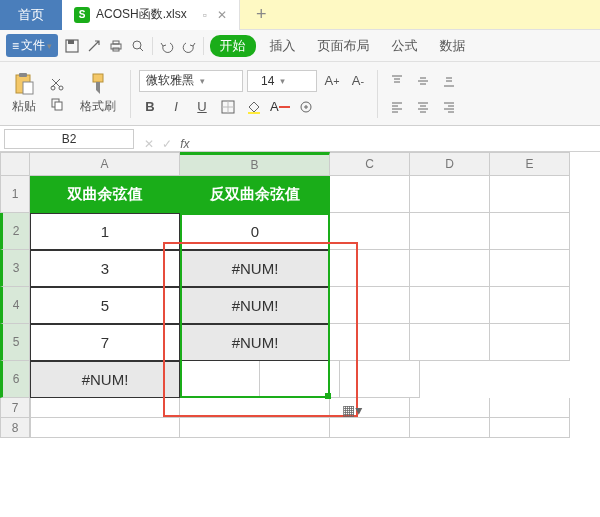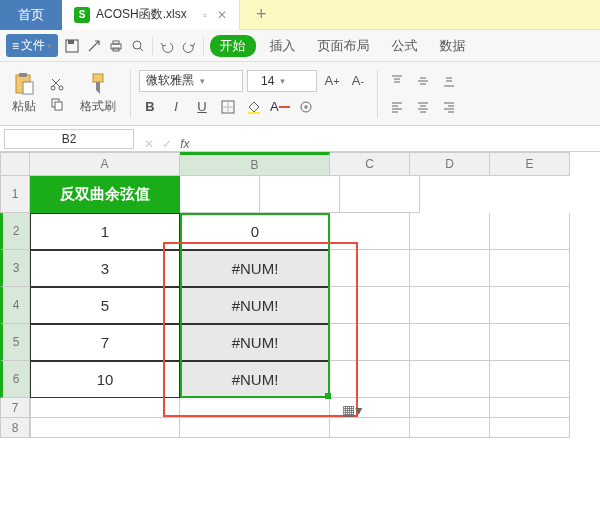--- a/index.html
+++ b/index.html
@@ -265,20 +265,21 @@
   </div>
   <div class="grid">
     <div class="colheads">
       <div class="colhead cA">A</div>
       <div class="colhead cB sel">B</div>
       <div class="colhead cC">C</div>
       <div class="colhead cD">D</div>
       <div class="colhead cE">E</div>
     </div>
     <div class="datarow">
+      <div class="cell cA header">双曲余弦值</div>
       <div class="cell cB header">反双曲余弦值</div>
       <div class="cell cC"></div>
       <div class="cell cD"></div>
       <div class="cell cE"></div>
     </div>
     <div class="datarow">
       <div class="cell cA bordered">1</div>
       <div class="cell cB bordered">0</div>
       <div class="cell cC"></div>
       <div class="cell cD"></div>
@@ -299,21 +300,20 @@
       <div class="cell cE"></div>
     </div>
     <div class="datarow">
       <div class="cell cA bordered">7</div>
       <div class="cell cB bordered selcell">#NUM!</div>
       <div class="cell cC"></div>
       <div class="cell cD"></div>
       <div class="cell cE"></div>
     </div>
     <div class="datarow">
-      <div class="cell cA bordered">10</div>
       <div class="cell cB bordered selcell">#NUM!</div>
       <div class="cell cC"></div>
       <div class="cell cD"></div>
       <div class="cell cE"></div>
     </div>
     <div class="datarow">
       <div class="cell cA small"></div>
       <div class="cell cB small"></div>
       <div class="cell cC small"></div>
       <div class="cell cD small"></div>

